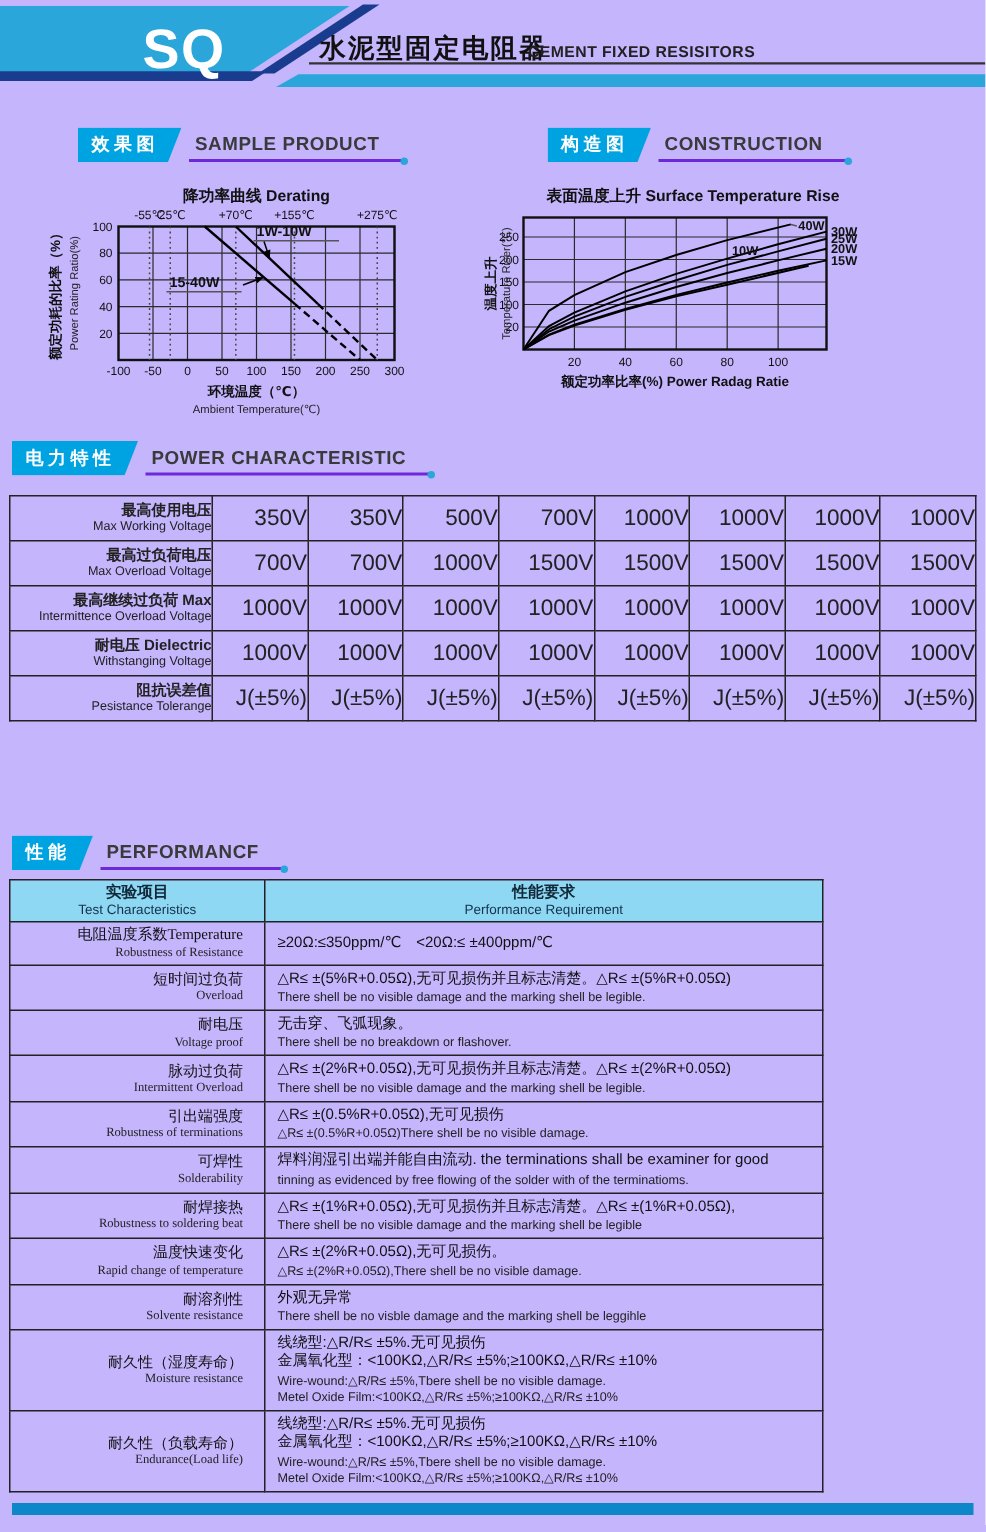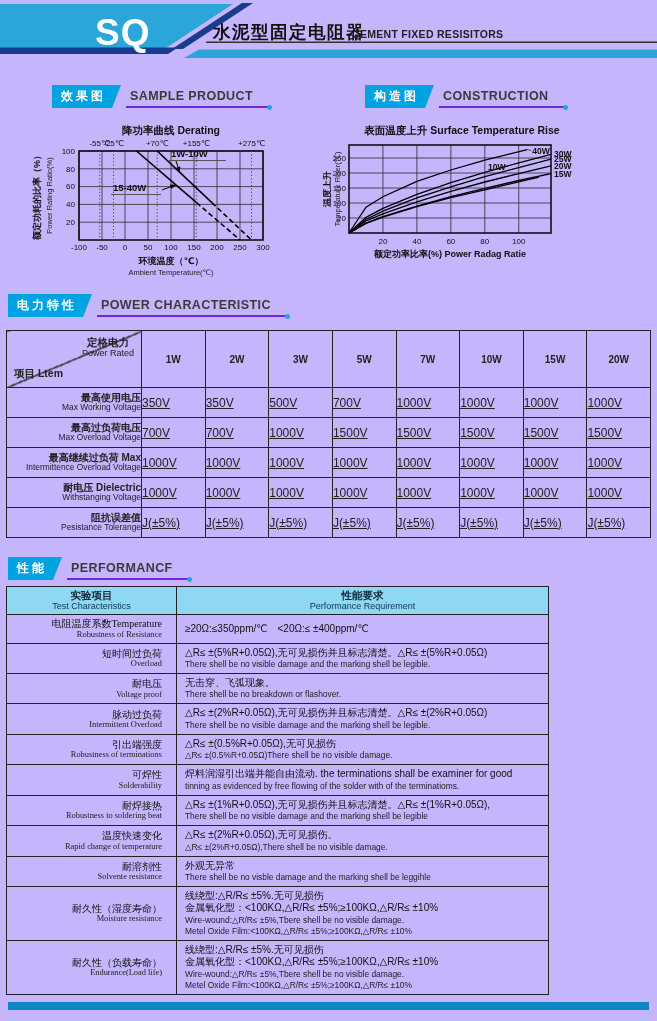--- a/index.html
+++ b/index.html
@@ -47,21 +47,21 @@
   .pt-corner{position:relative;height:56px;
      background-image:linear-gradient(to bottom right,transparent calc(50% - .8px),#333 calc(50% - .8px),#333 calc(50% + .8px),transparent calc(50% + .8px));}
   .pt-corner .top{position:absolute;top:5px;right:7px;text-align:center;line-height:1.15;}
   .pt-corner .bottom{position:absolute;bottom:6px;left:7px;font-size:10.5px;font-weight:bold;}
   .pt-corner .zh{display:block;font-size:10.5px;font-weight:bold;}
   .pt-corner .en{display:block;font-size:9px;}
   .pt-col{font-size:10px;font-weight:bold;text-align:center;}
   .pt-name{text-align:right;height:29px;line-height:1.12;}
   .pt-name .zh{display:block;font-size:10px;font-weight:bold;}
   .pt-name .en{display:block;font-size:8.4px;}
-  .pt-val{font-size:12px;text-align:left;height:29px;text-decoration:underline;}
+  .pt-val{font-size:15px;text-align:right;height:29px;}
 
   
   #perf-table{position:absolute;left:6px;top:586px;width:543px;border-collapse:collapse;table-layout:fixed;}
   #perf-table td{border:1.5px solid #222;padding:0;}
   .pf-head{background:#8FD8F4;text-align:center;line-height:1.15;padding:2px 0 3px 0 !important;}
   .pf-head .zh{display:block;font-size:10.5px;font-weight:bold;color:#102a3a;}
   .pf-head .en{display:block;font-size:9px;color:#14324a;}
   .pf-name{text-align:right;padding:3px 14px !important;line-height:1.15;font-family:Liberation Serif, serif;}
   .pf-name .zh{display:block;font-size:10px;color:#111;}
   .pf-name .en{display:block;font-size:8.4px;color:#222;}
@@ -202,37 +202,20 @@
       <text x="17" y="69" class="alabel-sm" text-anchor="middle" transform="rotate(-90 17 69)">Temperature Riser(℃)</text>
       <text x="127" y="137" class="alabel" text-anchor="middle">额定功率比率(%) Power Radag Ratie</text>
     </svg>
 
   <table id="power-table">
     <colgroup>
         <col style="width:135px">
       </colgroup>
     <tbody>
         <tr>
-          <td class="pt-corner">
-            <div class="top">
-              <span class="zh">定格电力</span>
-              <span class="en">Power Rated</span>
-            </div>
-            <div class="bottom">项目 Ltem</div>
-          </td>
-          <td class="pt-col">1W</td>
-          <td class="pt-col">2W</td>
-          <td class="pt-col">3W</td>
-          <td class="pt-col">5W</td>
-          <td class="pt-col">7W</td>
-          <td class="pt-col">10W</td>
-          <td class="pt-col">15W</td>
-          <td class="pt-col">20W</td>
-        </tr>
-        <tr>
           <td class="pt-name">
             <span class="zh">最高使用电压</span>
             <span class="en">Max Working Voltage</span>
           </td>
           <td class="pt-val">350V</td>
           <td class="pt-val">350V</td>
           <td class="pt-val">500V</td>
           <td class="pt-val">700V</td>
           <td class="pt-val">1000V</td>
           <td class="pt-val">1000V</td>

